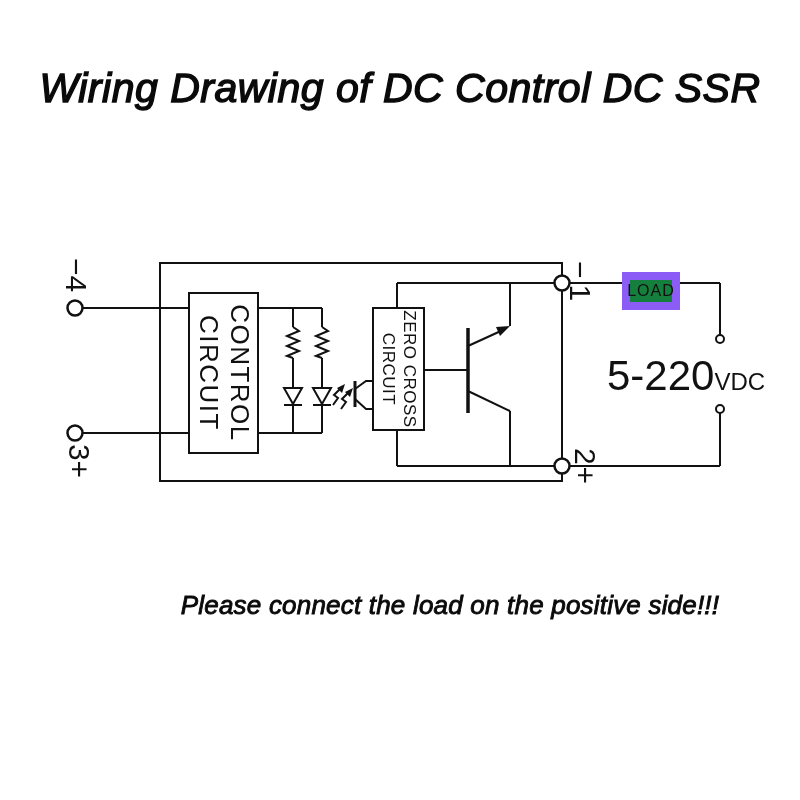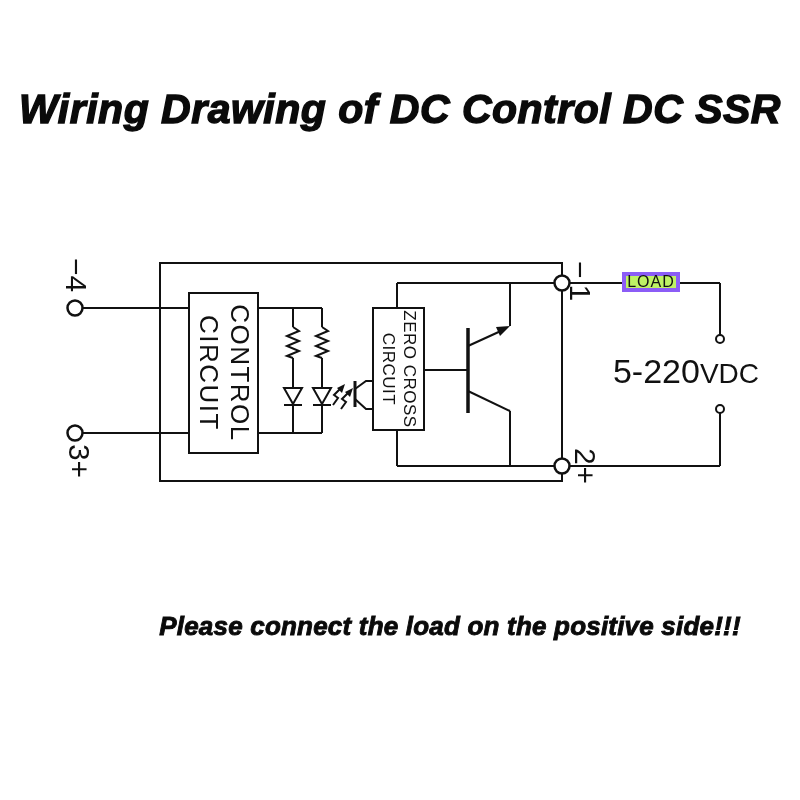--- a/index.html
+++ b/index.html
@@ -4,50 +4,50 @@
 <style>
   html,body{margin:0;padding:0;background:#fff;}
   #stage{
     position:relative;width:800px;height:800px;background:#ffffff;
     font-family:"Liberation Sans", sans-serif;color:#111;overflow:hidden;
   }
   .abs{position:absolute;}
   
   .display-text{
     font-family:"Liberation Sans", sans-serif;
-    font-weight:bold;font-style:italic;color:#0a0a0a;
+    font-weight:normal;font-style:italic;color:#0a0a0a;
     -webkit-text-stroke:1.4px #0a0a0a;
-    white-space:nowrap;line-height:1;margin-top:21px;
+    white-space:nowrap;line-height:1;
   }
   #title{top:68px;left:0;width:800px;text-align:center;font-size:41px;letter-spacing:0.5px;}
   #note{top:592px;left:0;width:900px;text-align:center;font-size:26px;-webkit-text-stroke:0.9px #0a0a0a;letter-spacing:0.2px;}
   
   .vlabel{
     display:flex;flex-direction:column;align-items:center;justify-content:center;
     transform:rotate(90deg);text-align:center;white-space:nowrap;color:#111;
   }
   #control-label{left:144px;top:341px;width:159px;height:64px;font-size:26px;line-height:31px;letter-spacing:1.5px;}
   #zerocross-label{left:338px;top:347px;width:121px;height:44px;font-size:17px;line-height:21px;letter-spacing:0.5px;}
   
   .tlabel{
     display:flex;flex-direction:row;align-items:center;justify-content:center;
     transform:rotate(90deg);font-size:30px;line-height:1;color:#111;white-space:nowrap;
   }
   #t4-label{left:53px;top:258px;width:46px;height:34px;}
   #t3-label{left:57px;top:444px;width:44px;height:34px;}
   #t1-label{left:556px;top:264px;width:48px;height:34px;gap:6px;}
   #t2-label{left:562px;top:449px;width:46px;height:34px;gap:2px;}
   #load-box{
-    left:622px;top:272px;width:58px;height:20px;border:4px solid #8b5cf6;box-sizing:border-box;
-    display:flex;align-items:center;justify-content:center;font-size:16px;letter-spacing:1px;background:#bef264;
+    left:622px;top:272px;width:58px;height:38px;border:8px solid #8b5cf6;box-sizing:border-box;
+    display:flex;align-items:center;justify-content:center;font-size:16px;letter-spacing:1px;background:#15803d;
   }
   #input-voltage{left:15px;top:357px;font-size:29px;white-space:nowrap;}
   #output-voltage{left:608px;top:352px;width:156px;display:flex;align-items:baseline;justify-content:center;white-space:nowrap;}
-  #output-voltage .val{font-size:34px;}
-  #output-voltage .unit{font-size:28px;margin-top:6px;}
+  #output-voltage .val{font-size:42px;}
+  #output-voltage .unit{font-size:24px;margin-top:6px;}
 </style>
 </head>
 <body>
 
 <div id="stage">
 
   <svg class="abs" style="left:0;top:0" width="800" height="800" viewBox="0 0 800 800" fill="none" stroke="#111" stroke-width="2">
 
     <rect x="160" y="263" width="402" height="218"></rect>
 

